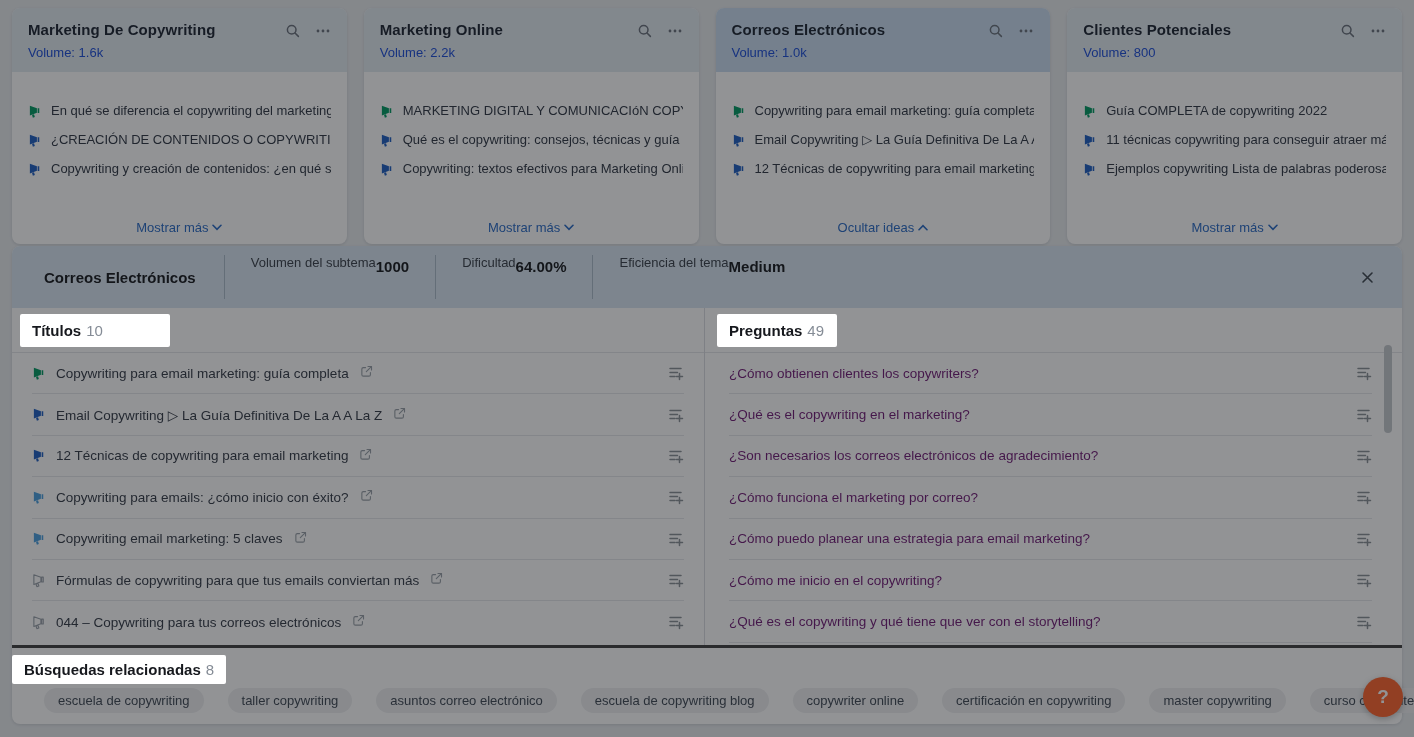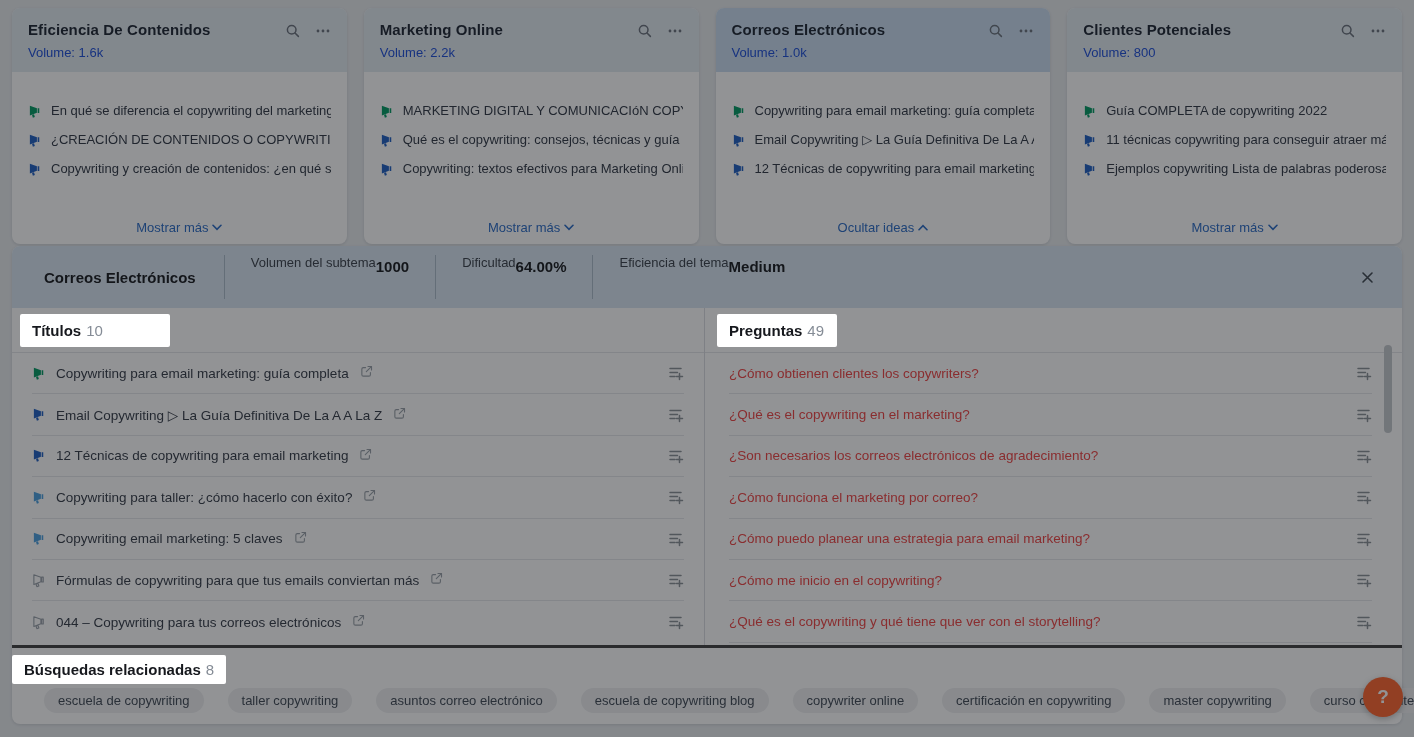--- a/index.html
+++ b/index.html
@@ -47,21 +47,21 @@
   .spotlight .count { font-weight:normal; color:#858C96; margin-left:5px; }
   .sp-titles { margin-left:8px; min-width:150px; }
   .sp-questions { margin-left:12px; min-width:120px; }
   .rows { }
   .row { height:41.4px; display:flex; align-items:center; margin:0 20px; border-bottom:1px solid #E6E8EA;
          font-size:13.5px; color:#343B47; gap:9px; }
   .row.last-l { border-bottom:none; }
   .row .txt { white-space:nowrap; overflow:hidden; }
   .row .ext { flex:0 0 auto; color:#98A0A8; margin-left:2px; }
   .row .add { margin-left:auto; color:#8A9097; flex:0 0 auto; line-height:0; cursor:pointer; }
-  .col-questions .row { margin:0 30px 0 24px; color:#ef4444; }
+  .col-questions .row { margin:0 30px 0 24px; color:#701a75; }
   .q-scrollbar { position:absolute; right:10px; top:37px; width:8px; height:88px; background:#C5C9CE; border-radius:4px; }
   
   .related { height:76px; position:relative; }
   .sp-related { display:inline-block; margin:7px 0 0 0; padding:6px 12px; }
   .chips { display:flex; gap:24px; margin:4px 0 0 32px; }
   .chip { background:#EEEFF1; border-radius:14px; padding:5px 14px; font-size:13px; color:#3F4854; white-space:nowrap; cursor:pointer; }
   
   .help-btn { position:absolute; left:1363px; top:677px; width:40px; height:40px; border-radius:50%;
               background:#FF642D; color:#fff; font-size:19px; font-weight:bold;
               display:flex; align-items:center; justify-content:center; box-shadow:0 2px 6px rgba(0,0,0,.25); }
@@ -71,21 +71,21 @@
 </head>
 <body>
 
 <div class="page">
 
   <div class="cards-row">
 
     <div class="card">
       <div class="card-head">
         <div>
-          <div class="card-title">Eficiencia De Contenidos</div>
+          <div class="card-title">Marketing De Copywriting</div>
           <div class="card-volume">Volume: 1.6k</div>
         </div>
         <div class="card-head-icons">
           <span><svg width="16" height="16" viewBox="0 0 16 16" fill="none" stroke="currentColor" stroke-width="1.5" stroke-linecap="round">
                 <circle cx="6.7" cy="6.7" r="4.3"></circle>
                 <path d="M10 10l3.4 3.4"></path>
               </svg></span>
           <span><svg width="16" height="16" viewBox="0 0 16 16" fill="currentColor">
                 <circle cx="3" cy="8" r="1.4"></circle>
                 <circle cx="8" cy="8" r="1.4"></circle>
@@ -314,21 +314,21 @@
                   <path d="M12.2 1.8L6.8 7.2"></path>
                 </svg></span>
               <span class="add"><svg width="16" height="16" viewBox="0 0 16 16" fill="none" stroke="currentColor" stroke-width="1.5" stroke-linecap="round">
                   <path d="M2 3.5h11M2 7.5h7.5M2 11.5h5M11.5 8.5v6M8.5 11.5h6"></path>
                 </svg></span>
             </div>
           <div class="row">
               <svg class="mg mg-lightblue" viewBox="0 0 16 16" fill="currentColor">
                 <path d="M2 1.8 L9.5 4.6 L9.5 9.4 L2 12.2 Z M10.3 4.4 h1.7 v5.2 h-1.7 Z M4.3 11.8 l2.1 -.75 L7.3 13.8 l-2.1 .75 Z"></path>
               </svg>
-              <span class="txt">Copywriting para taller: ¿cómo hacerlo con éxito?</span>
+              <span class="txt">Copywriting para emails: ¿cómo inicio con éxito?</span>
               <span class="ext"><svg width="13" height="13" viewBox="0 0 14 14" fill="none" stroke="currentColor" stroke-width="1.2" stroke-linecap="round" stroke-linejoin="round">
                   <path d="M6 2.8H3.6A1.6 1.6 0 0 0 2 4.4v6A1.6 1.6 0 0 0 3.6 12h6a1.6 1.6 0 0 0 1.6-1.6V8.2"></path>
                   <path d="M8.6 1.6h3.8v3.8"></path>
                   <path d="M12.2 1.8L6.8 7.2"></path>
                 </svg></span>
               <span class="add"><svg width="16" height="16" viewBox="0 0 16 16" fill="none" stroke="currentColor" stroke-width="1.5" stroke-linecap="round">
                   <path d="M2 3.5h11M2 7.5h7.5M2 11.5h5M11.5 8.5v6M8.5 11.5h6"></path>
                 </svg></span>
             </div>
           <div class="row">

